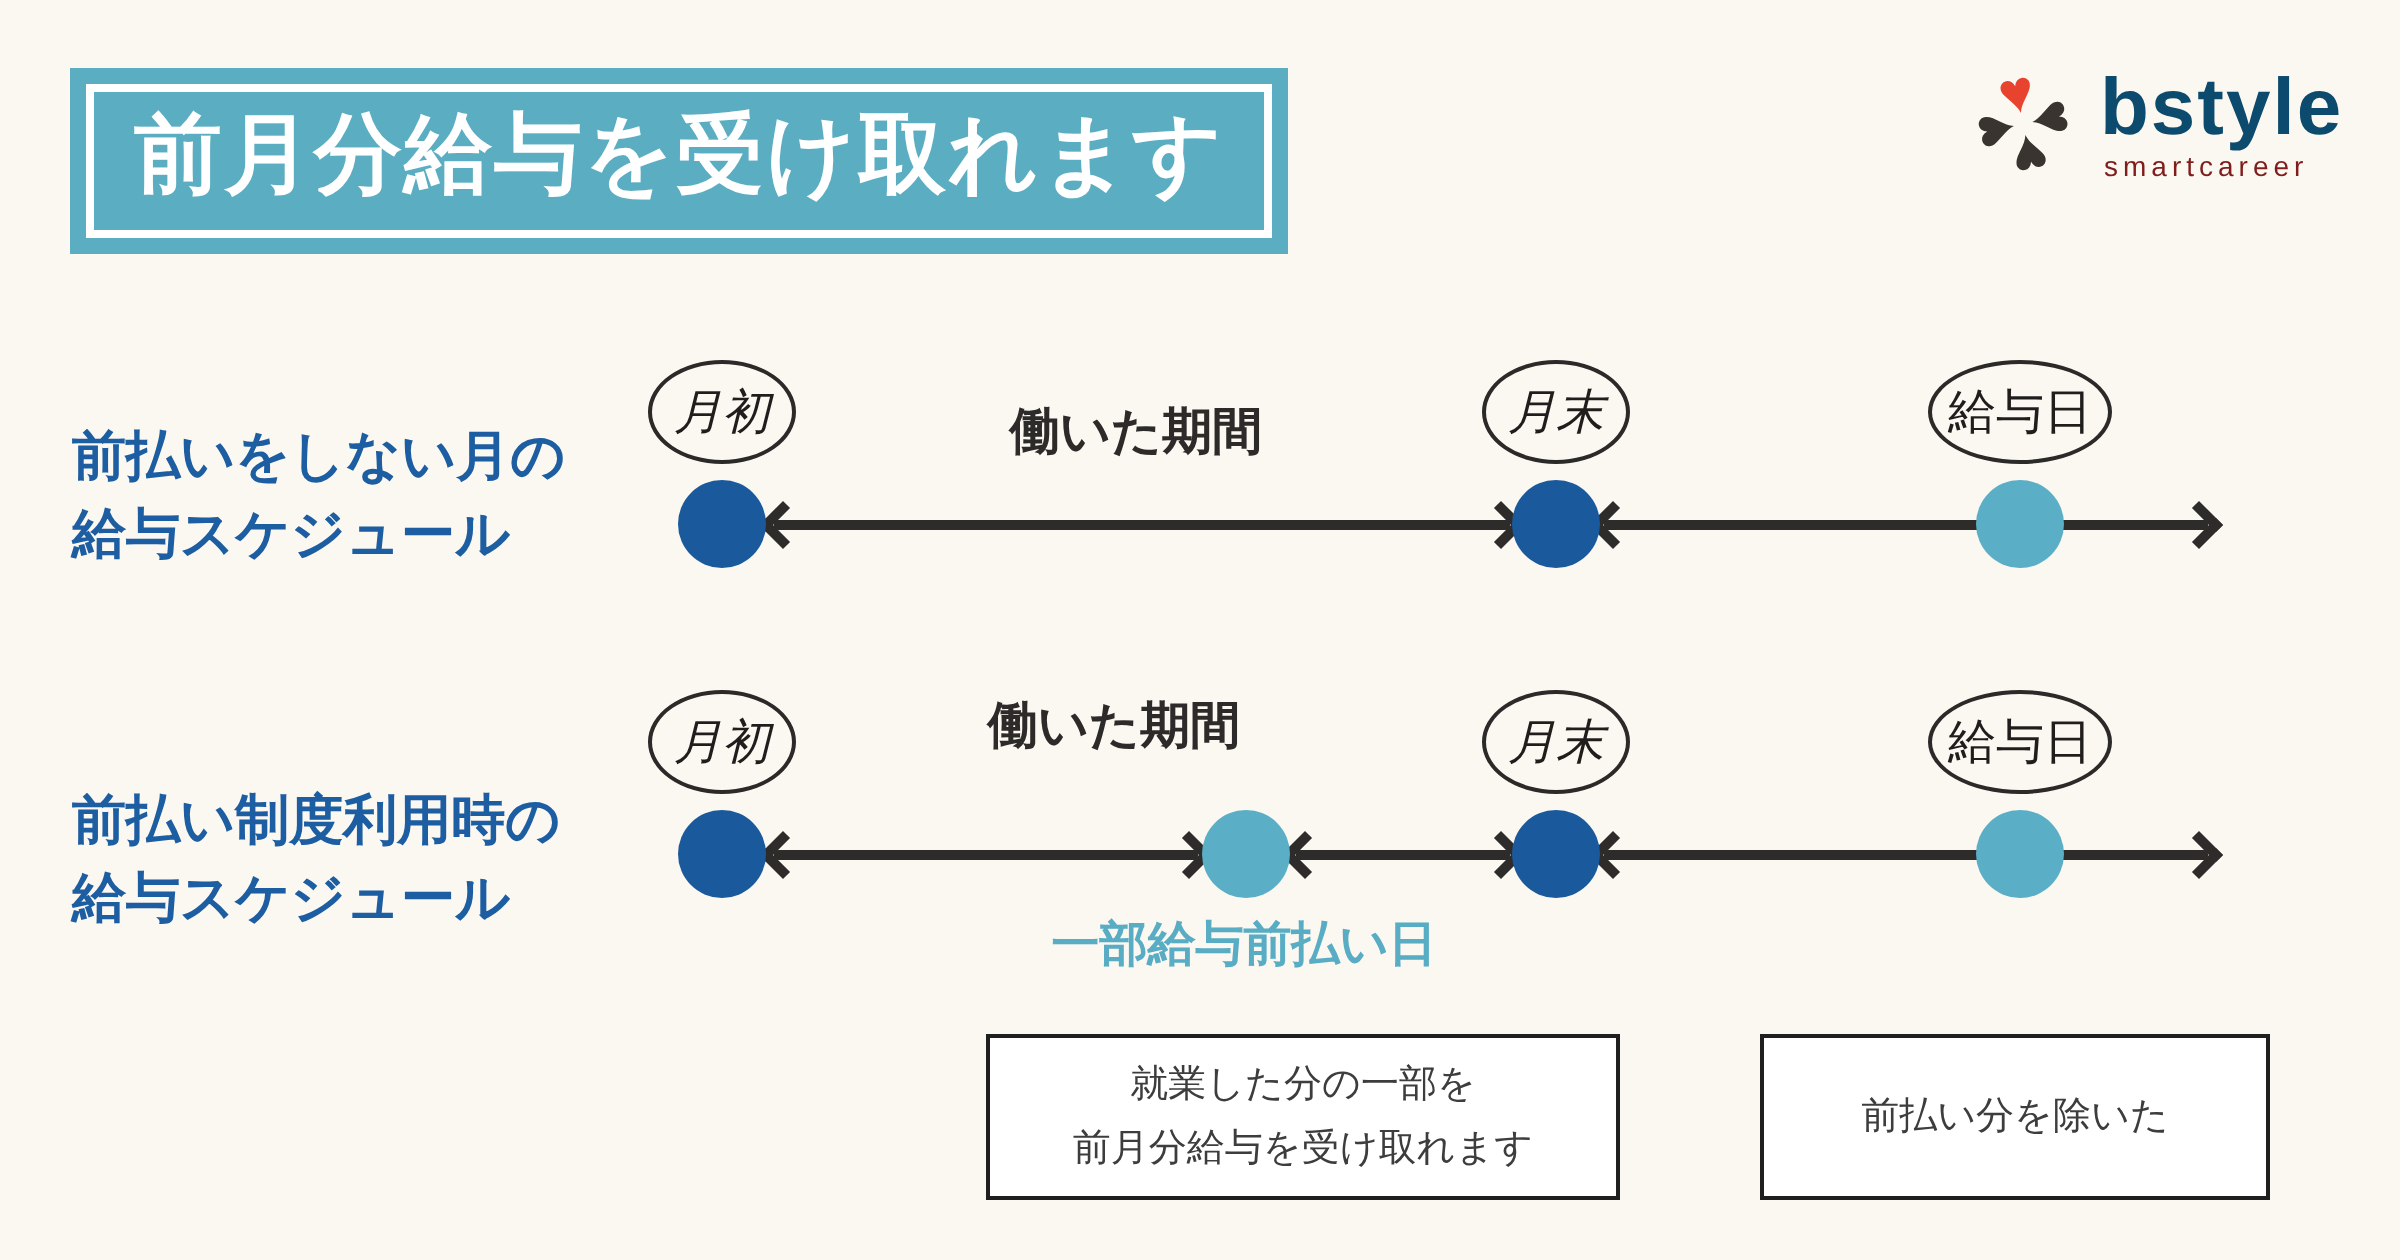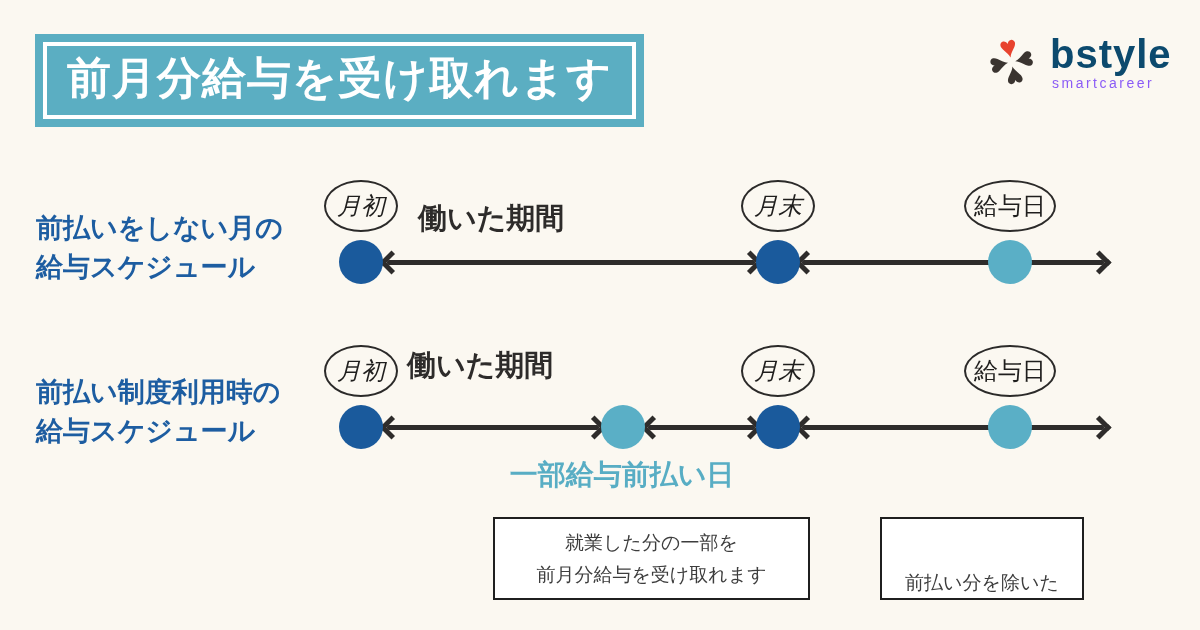--- a/index.html
+++ b/index.html
@@ -28,30 +28,30 @@
   
   .logo{position:absolute;left:980px;top:32px;width:200px;height:70px;}
   .clover{position:absolute;left:4px;top:4px;width:56px;height:56px;transform:rotate(-12deg);}
   .leaf{position:absolute;font-size:30px;line-height:26px;width:28px;height:26px;text-align:center;}
   .leaf::before{content:"\2665";}
   .leaf-top{left:14px;top:-2px;color:#E8432E;}
   .leaf-left{left:0px;top:13px;color:#3A3430;transform:rotate(-90deg);}
   .leaf-right{left:28px;top:13px;color:#3A3430;transform:rotate(90deg);}
   .leaf-bottom{left:14px;top:28px;color:#3A3430;transform:rotate(180deg);}
   .brand{position:absolute;left:70px;top:2px;font-size:40px;font-weight:700;color:#0c4a6e;letter-spacing:1px;line-height:1;}
-  .tagline{position:absolute;left:72px;top:44px;font-size:14px;color:#8b5cf6;letter-spacing:2.5px;line-height:1;}
+  .tagline{position:absolute;left:72px;top:44px;font-size:14px;color:#7f1d1d;letter-spacing:2.5px;line-height:1;}
 
   
   .row-label{
     position:absolute;left:36px;width:300px;
     font-size:27px;font-weight:700;color:#1D5DA1;
     line-height:39px;
   }
   .row-label-1{top:209px;}
-  .row-label-2{top:373px;}
+  .row-label-2{top:391px;}
 
   
   .tag{
     position:absolute;height:52px;
     border:2.5px solid #2B2A29;border-radius:50%;
     display:flex;align-items:center;justify-content:center;
     font-size:24px;color:#1F1E1D;background:transparent;
     box-sizing:border-box;
   }
   .tag-sm{width:74px;font-style:italic;}
@@ -64,37 +64,37 @@
 
   
   .arrow{position:absolute;height:18px;}
   .arrow .line{position:absolute;left:5px;right:5px;top:7px;height:5px;background:#2E2C2B;border-radius:2px;}
   .arrow .head{position:absolute;width:12px;height:12px;border-top:5px solid #2E2C2B;border-right:5px solid #2E2C2B;top:0.5px;}
   .arrow .head-left{left:1px;transform:rotate(-135deg);}
   .arrow .head-right{right:1px;transform:rotate(45deg);}
 
   
   .period-label{
-    position:absolute;width:300px;
-    font-size:29px;font-weight:700;color:#2D2B2A;line-height:1.1;
+    position:absolute;width:300px;text-align:center;
+    font-size:25px;font-weight:700;color:#2D2B2A;line-height:1.1;
   }
   .advance-label{
     position:absolute;left:472px;top:460px;width:300px;text-align:center;
-    font-size:28px;font-weight:700;color:#58ADC4;line-height:1.1;
+    font-size:24px;font-weight:700;color:#58ADC4;line-height:1.1;
   }
 
   
   .note{
     position:absolute;height:83px;box-sizing:border-box;
     background:#ffffff;border:2px solid #1F1F1F;
     display:flex;flex-direction:column;justify-content:center;align-items:center;
     font-size:19px;color:#3D3D3D;line-height:1.65;text-align:center;
   }
   .note-1{left:493px;top:517px;width:317px;}
-  .note-2{left:880px;top:517px;width:204px;justify-content:flex-end;}
+  .note-2{left:880px;top:517px;width:255px;}
 </style>
 </head>
 <body>
 
 <div class="canvas">
 
   <div class="title-box">
     <div class="title-inner">前月分給与を受け取れます</div>
   </div>
 

